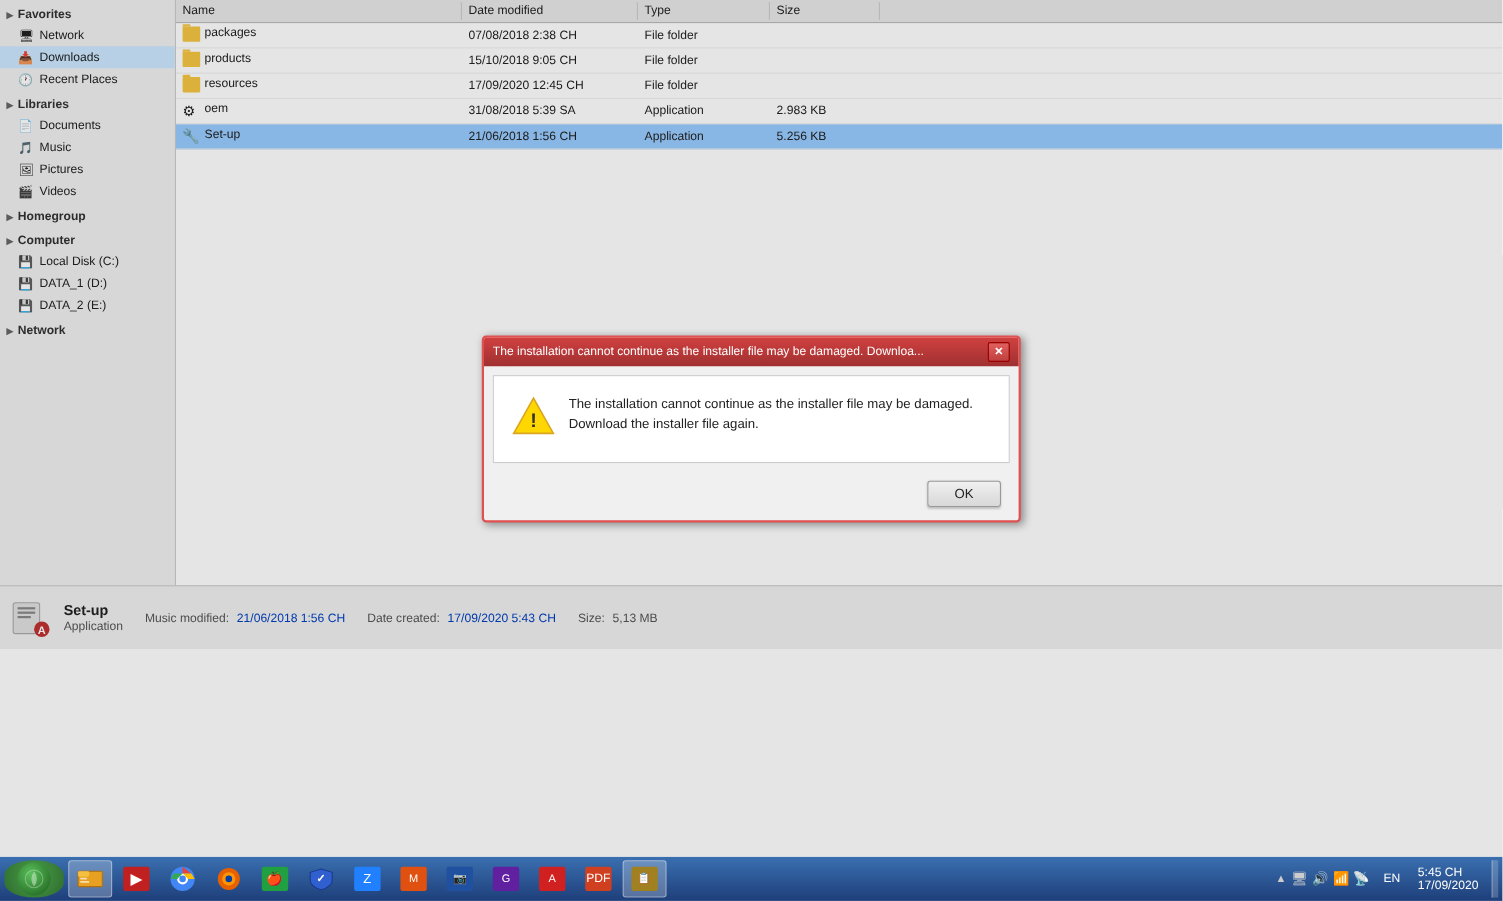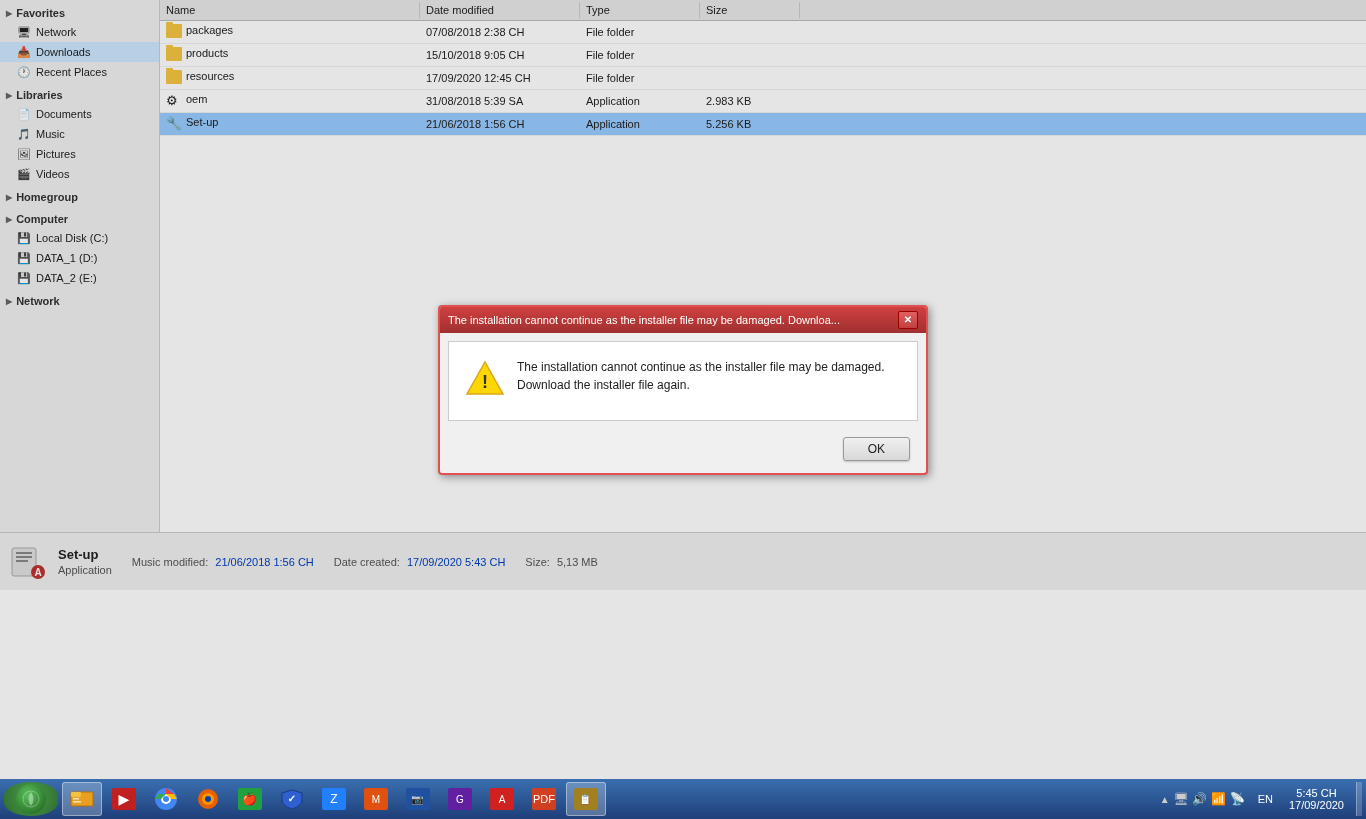--- a/index.html
+++ b/index.html
@@ -255,21 +255,21 @@
     }
 
     .taskbar-right {
       display: flex;
       align-items: center;
       gap: 4px;
       margin-left: auto;
     }
 
     .taskbar-clock {
-      text-align: center;
+      text-align: left;
       color: #fff;
       font-size: 11px;
       padding: 0 8px;
     }
 
     
     .dialog-overlay {
       position: absolute;
       top: 0;
       left: 0;

